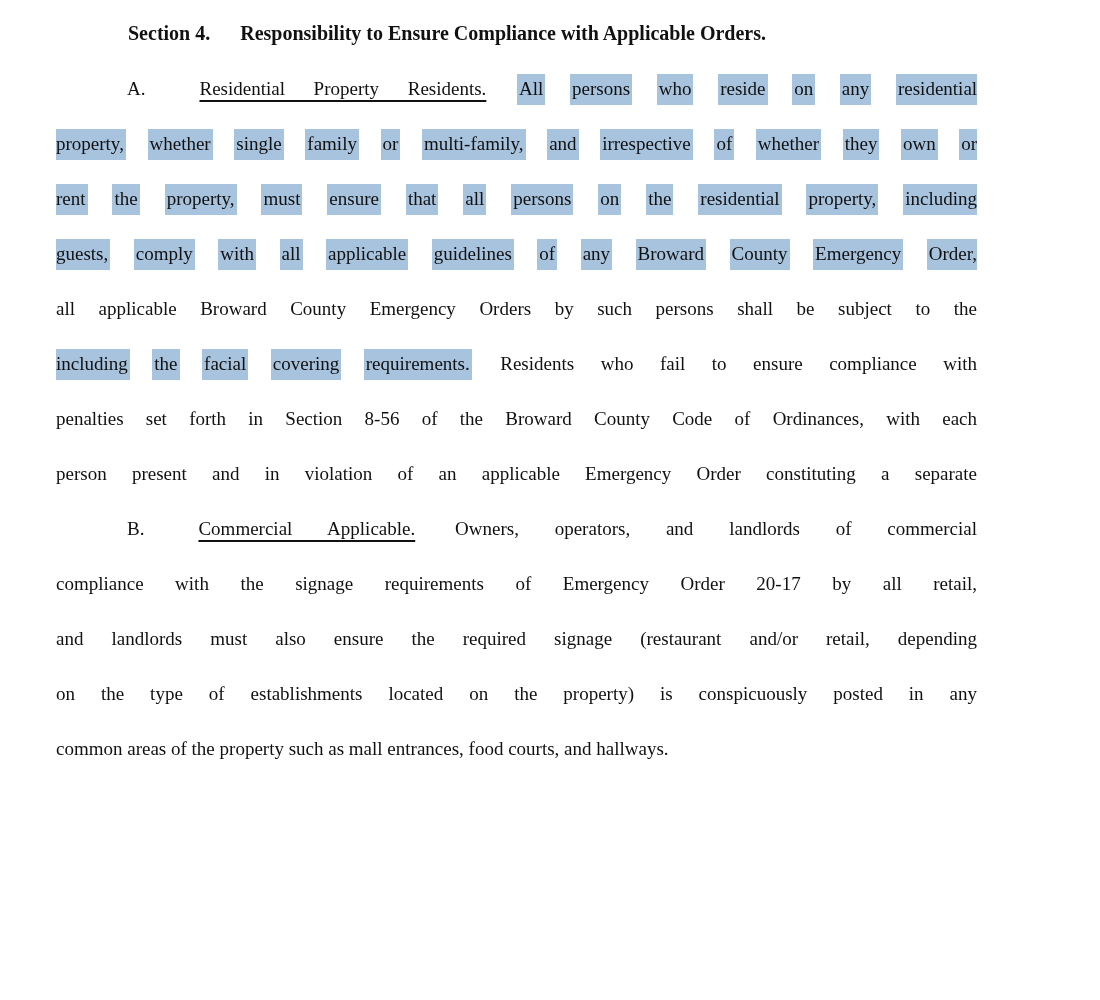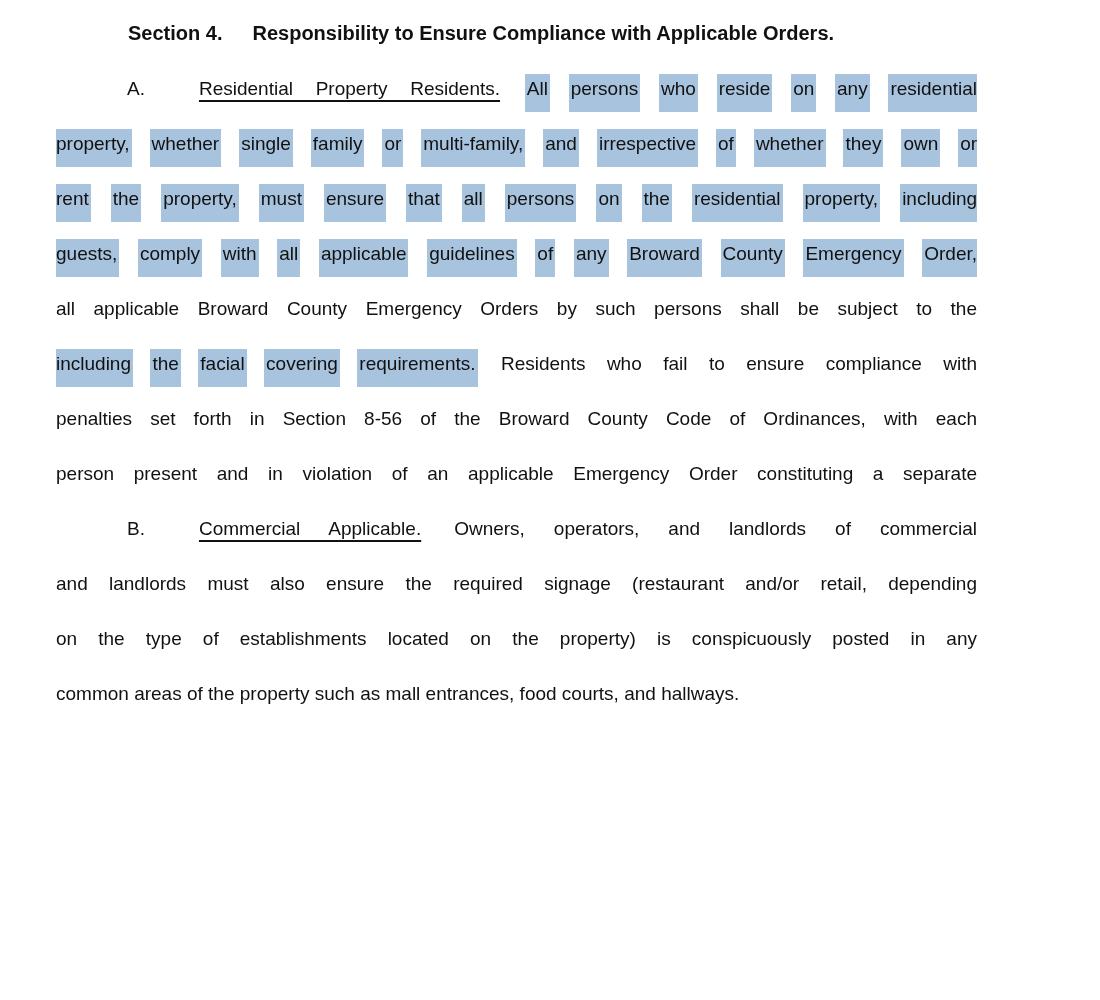--- a/index.html
+++ b/index.html
@@ -11,20 +11,21 @@
     height: 1000px;
     overflow: hidden;
     font-family: "Liberation Sans", sans-serif;
   }
   .page {
     box-sizing: border-box;
     width: 1089px;
     height: 1000px;
     padding: 6px 112px 0 56px;
     color: var(--ink, #111);
+    font-family: Liberation Serif, serif;
   }
   .line {
     height: 55px;
     line-height: 55px;
     font-size: 19px;
     text-align: justify;
     text-align-last: justify;
     overflow: hidden;
     white-space: normal;
   }
@@ -42,37 +43,38 @@
   .indent    { display: inline-block; width: 71px; }
   .tab       { display: inline-block; width: 54px; }
   .gap       { display: inline-block; width: 4px; }
   .u {
     text-decoration: underline;
     text-decoration-thickness: 2px;
     text-underline-offset: 5px;
   }
   .hl {
     background: var(--hl, #a7c3de);
-    padding: 4px 2px 13px 2px;
+    padding: 4px 2px 6px 2px;
     margin-left: -2px;
     margin-right: -2px;
   }
 </style>
 </head>
 <body style="background: rgb(255, 255, 255);">
 
 <div class="page">
   <div class="line title-line"><span>Section 4.</span><span class="title-tab"></span><span>Responsibility to Ensure Compliance with Applicable Orders.</span></div>
   <div id="doc-body">
       <div class="line"><span class="indent"></span><span>A.</span><span class="tab"></span><span class="u">Residential Property Residents.</span> <span class="gap"></span><span class="hl">All</span> <span class="hl">persons</span> <span class="hl">who</span> <span class="hl">reside</span> <span class="hl">on</span> <span class="hl">any</span> <span class="hl">residential</span></div>
       <div class="line"><span class="hl">property,</span> <span class="hl">whether</span> <span class="hl">single</span> <span class="hl">family</span> <span class="hl">or</span> <span class="hl">multi-family,</span> <span class="hl">and</span> <span class="hl">irrespective</span> <span class="hl">of</span> <span class="hl">whether</span> <span class="hl">they</span> <span class="hl">own</span> <span class="hl">or</span></div>
       <div class="line"><span class="hl">rent</span> <span class="hl">the</span> <span class="hl">property,</span> <span class="hl">must</span> <span class="hl">ensure</span> <span class="hl">that</span> <span class="hl">all</span> <span class="hl">persons</span> <span class="hl">on</span> <span class="hl">the</span> <span class="hl">residential</span> <span class="hl">property,</span> <span class="hl">including</span></div>
       <div class="line"><span class="hl">guests,</span> <span class="hl">comply</span> <span class="hl">with</span> <span class="hl">all</span> <span class="hl">applicable</span> <span class="hl">guidelines</span> <span class="hl">of</span> <span class="hl">any</span> <span class="hl">Broward</span> <span class="hl">County</span> <span class="hl">Emergency</span> <span class="hl">Order,</span></div>
       <div class="line"><span>all applicable Broward County Emergency Orders by such persons shall be subject to the</span></div>
       <div class="line"><span class="hl">including</span> <span class="hl">the</span> <span class="hl">facial</span> <span class="hl">covering</span> <span class="hl">requirements.</span> <span class="gap"></span><span>Residents who fail to ensure compliance with</span></div>
       <div class="line"><span>penalties set forth in Section 8-56 of the Broward County Code of Ordinances, with each</span></div>
       <div class="line"><span>person present and in violation of an applicable Emergency Order constituting a separate</span></div>
       <div class="line"><span class="indent"></span><span>B.</span><span class="tab"></span><span class="u">Commercial Applicable.</span> <span class="gap"></span><span>Owners, operators, and landlords of commercial</span></div>
+      <div class="line"><span>compliance with the signage requirements of Emergency Order 20-17 by all retail,</span></div>
       <div class="line"><span>and landlords must also ensure the required signage (restaurant and/or retail, depending</span></div>
       <div class="line"><span>on the type of establishments located on the property) is conspicuously posted in any</span></div>
       <div class="line last"><span>common areas of the property such as mall entrances, food courts, and hallways.</span></div>
     </div>
 </div>
 
 </body></html>

